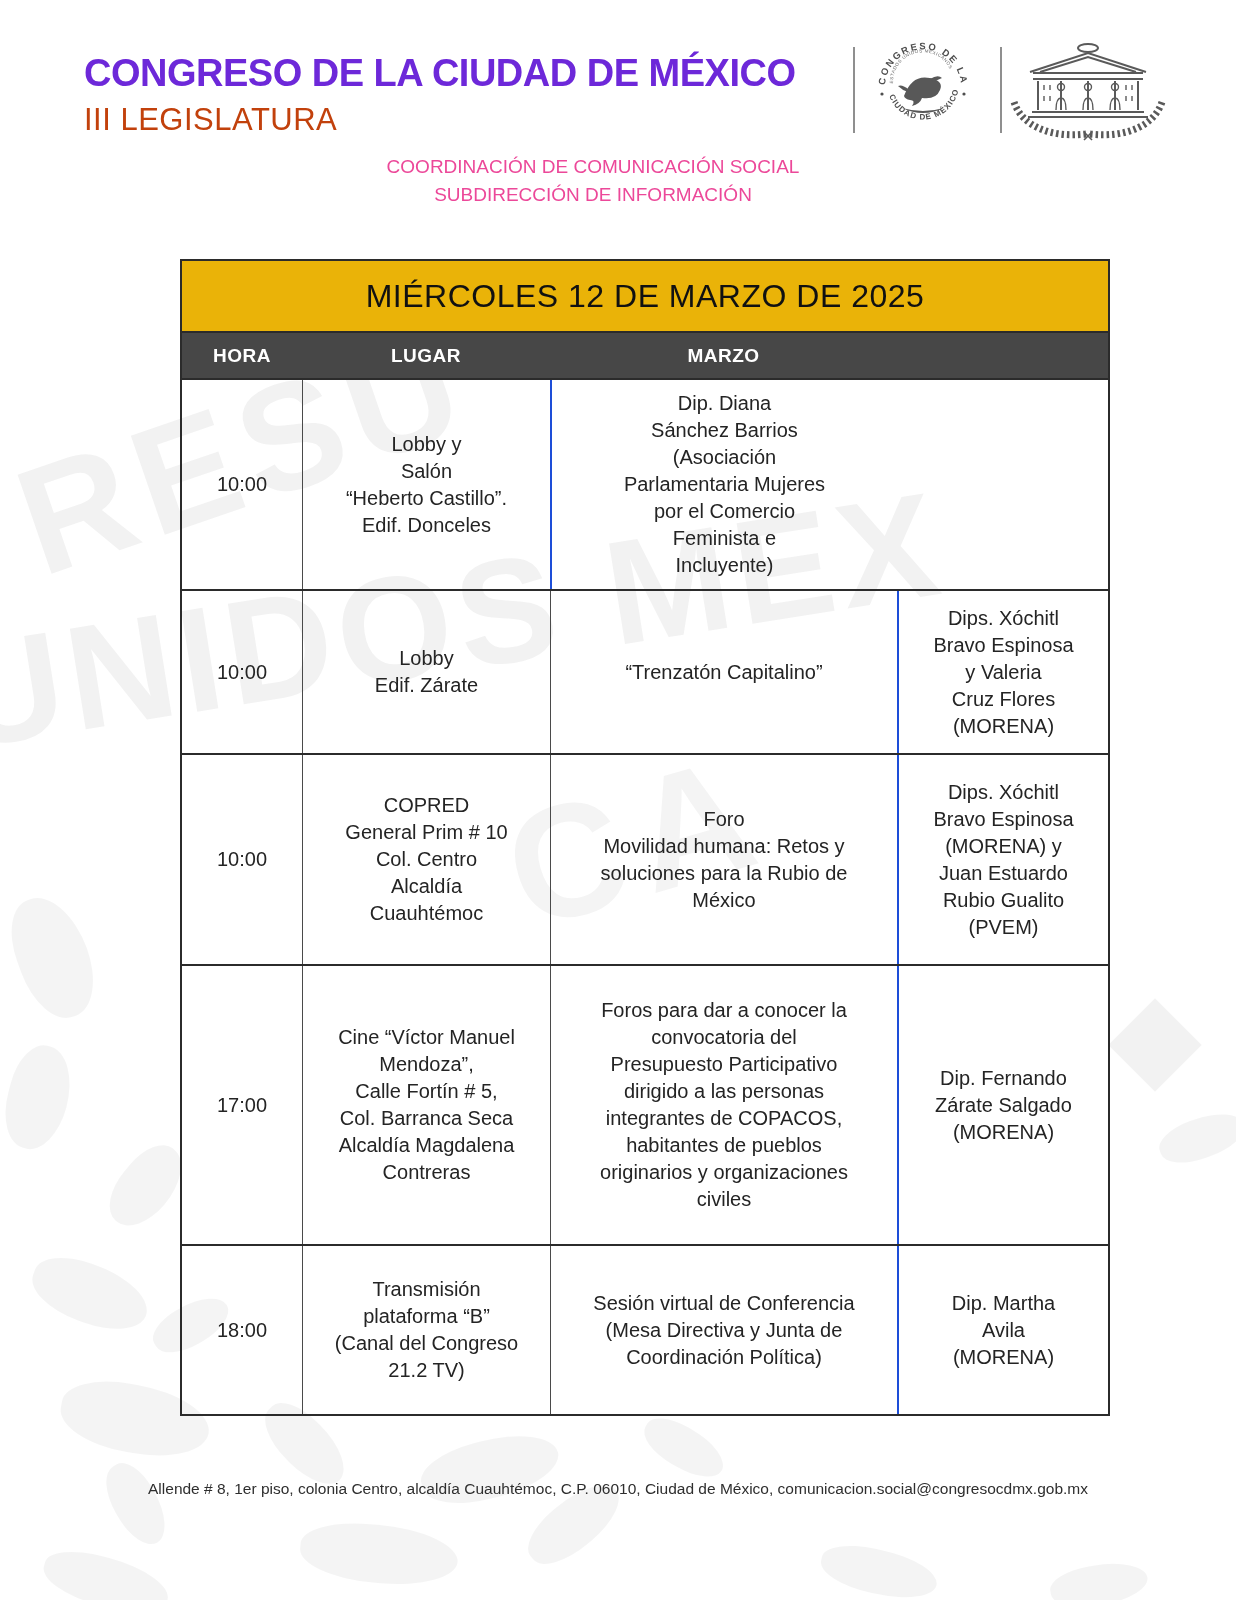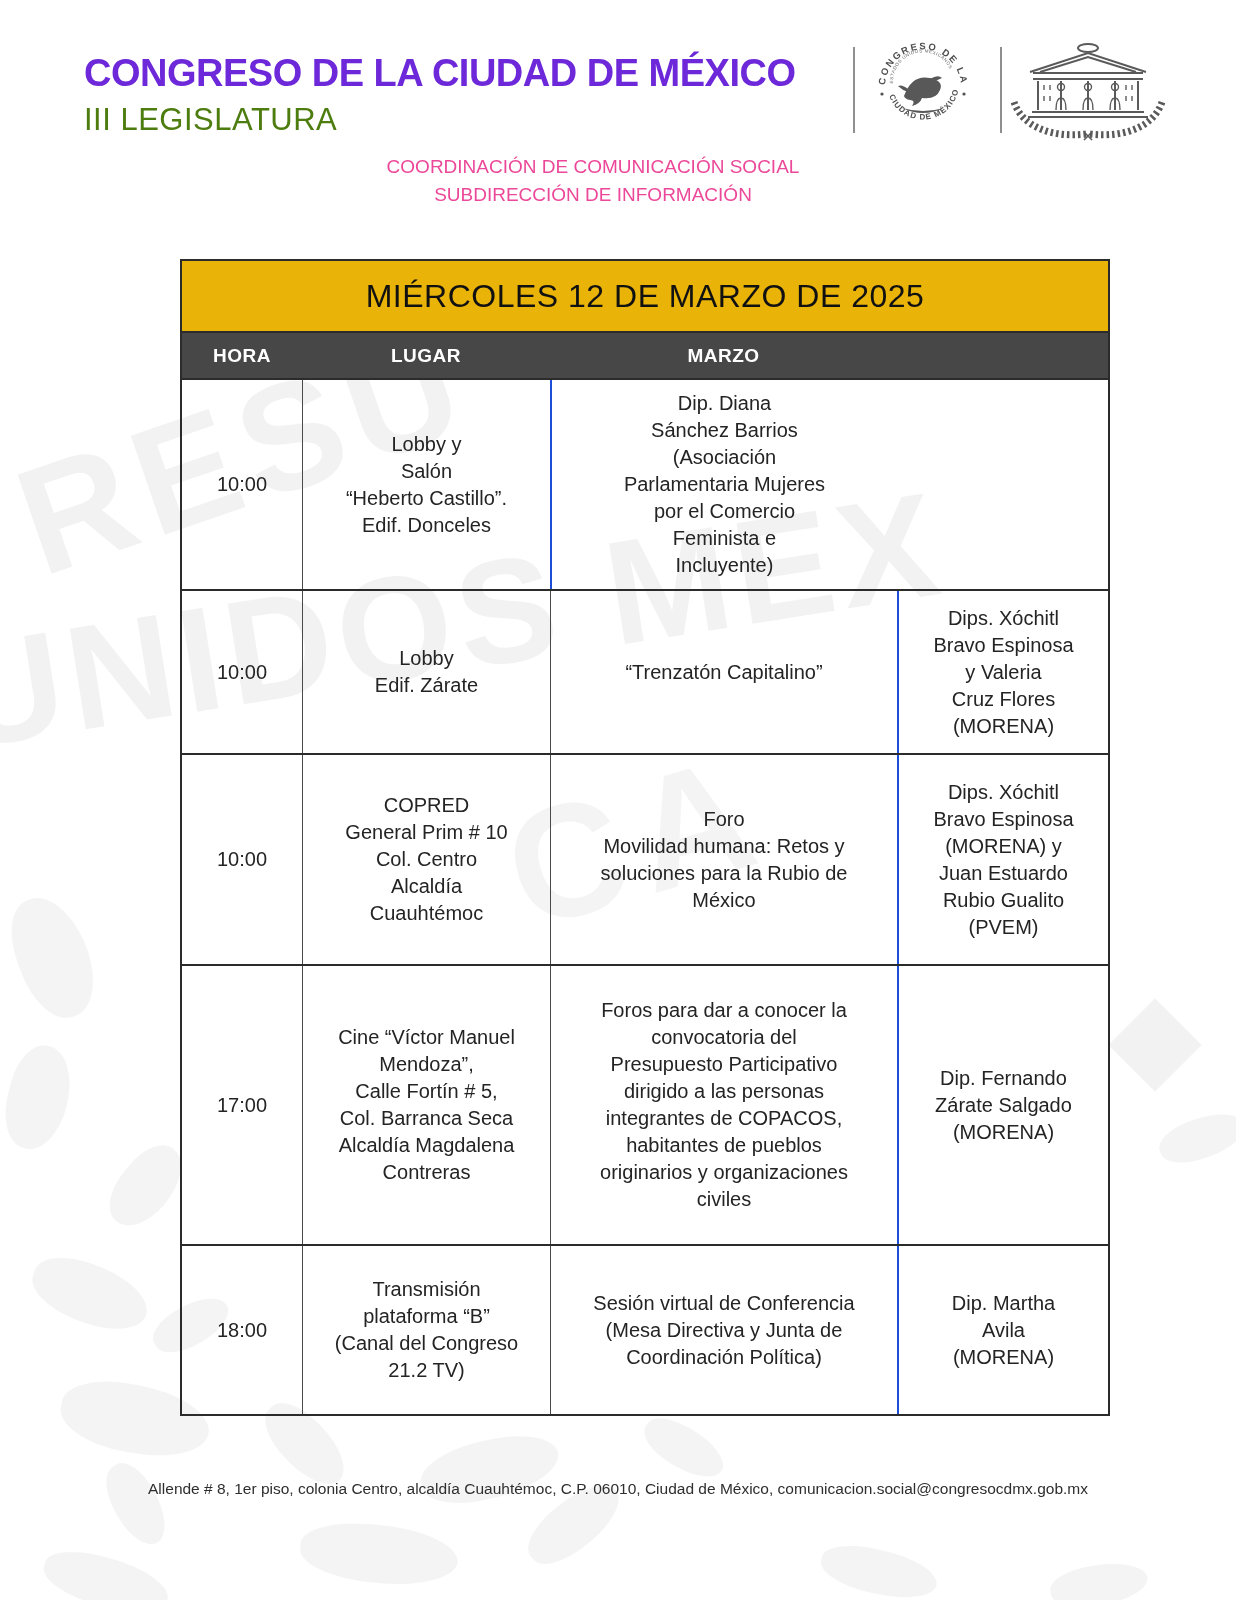--- a/index.html
+++ b/index.html
@@ -4,21 +4,21 @@
 <style>
   html,body{margin:0;padding:0;background:#888;}
   .page{
     position:relative;width:1236px;height:1600px;margin:0 auto;
     background:#ffffff;overflow:hidden;
     font-family:"Liberation Sans",sans-serif;color:#222;
   }
   
   .brand{position:absolute;left:84px;top:52px;}
   .brand-title{font-size:38px;font-weight:bold;color:#6d28d9;letter-spacing:-0.5px;white-space:nowrap;}
-  .brand-sub{font-size:31px;font-weight:400;color:#4d7c0f;margin-top:7px;letter-spacing:0.5px;}
+  .brand-sub{font-size:31px;font-weight:400;color:#c2410c;margin-top:7px;letter-spacing:0.5px;}
   .dept{position:absolute;left:0;top:153px;width:1186px;text-align:center;
         font-size:19px;line-height:28px;color:#ec4899;}
   .logo-divider{position:absolute;width:2px;background:#8f8f8f;}
   .seal-svg{position:absolute;left:868px;top:34px;}
   .building-svg{position:absolute;left:1008px;top:40px;}
   
   .wm{position:absolute;color:rgba(40,40,40,0.06);font-weight:bold;white-space:nowrap;
       pointer-events:none;z-index:0;line-height:1;}
   .blob{position:absolute;background:rgba(0,0,0,0.042);pointer-events:none;z-index:0;
         border-radius:45% 55% 50% 50%;}

